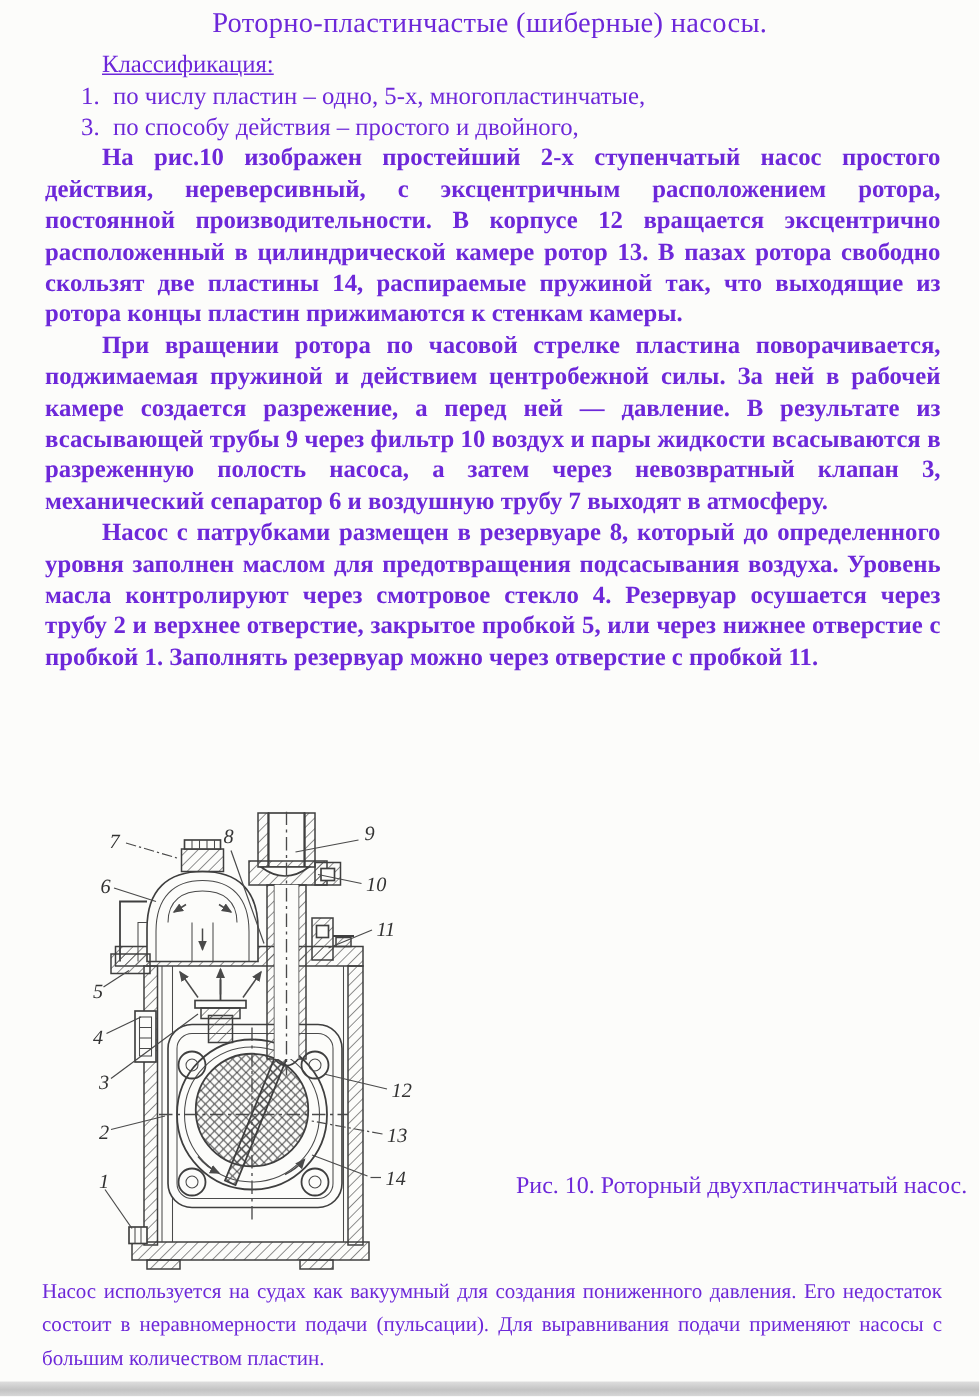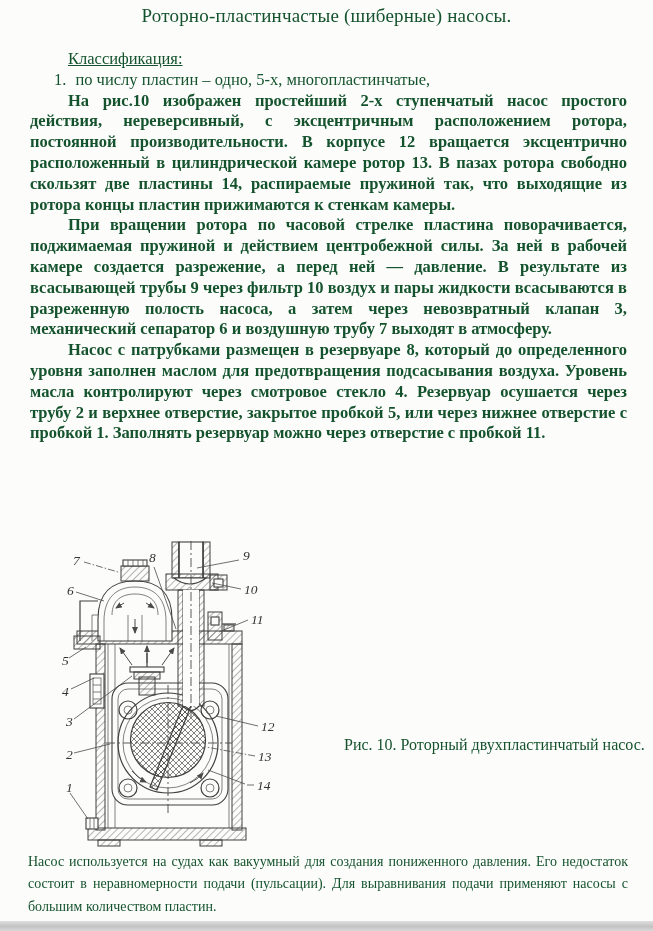--- a/index.html
+++ b/index.html
@@ -1,37 +1,37 @@
 <!DOCTYPE html>
 <html><head>
 <meta charset="utf-8">
 <style>
   * { margin:0; padding:0; box-sizing:border-box; }
   html,body { background:#ffffff; }
   .page {
     position:relative; width:653px; height:931px;
-    background:#fcfcfa; color:#14532d;
+    background:#fcfcfa; color:#6d28d9;
     font-family:"Liberation Serif", serif;
     overflow:hidden;
   }
   .doc-title {
     position:absolute; top:5px; left:0; right:0;
     text-align:center; font-size:19px; letter-spacing:0.2px;
   }
   .upper {
     position:absolute; top:33px; left:30px; width:597px;
-    font-size:16.5px; line-height:20.8px; text-align:justify;margin-top:16px;
+    font-size:16.5px; line-height:20.8px; text-align:justify;
   }
   .heading-p { text-indent:38px; }
   .heading-p span { text-decoration:underline; }
   .item { text-indent:24px; }
   .item .num { margin-right:9px; }
   .para { text-indent:38px;font-weight:bold; }
   .caption {
-    position:absolute; top:736px; left:344px; width:305px;
+    position:absolute; top:782px; left:344px; width:305px;
     font-size:16px;
   }
   .bottom-para {
     position:absolute; top:851px; left:28px; width:600px;
     font-size:14px; line-height:22.4px; text-align:justify;
   }
   .scan-band {
     position:absolute; left:0; top:921px; width:653px; height:10px;
     background:linear-gradient(#dedede 0%, #c3c3c3 55%, #d8d8d8 100%);
   }
@@ -53,20 +53,21 @@
 </head>
 <body>
 
 <div class="page">
 
   <div class="doc-title">Роторно-пластинчастые (шиберные) насосы.</div>
 
   <div class="upper">
     <p class="heading-p"><span>Классификация:</span></p>
     <p class="item"><span class="num">1.</span><span>по числу пластин – одно, 5-х, многопластинчатые,</span></p>
+    <p class="item"><span class="num">3.</span><span>по способу действия – простого и двойного,</span></p>
     <p class="para">На рис.10 изображен простейший 2-х ступенчатый насос простого действия, нереверсивный, с эксцентричным расположением ротора, постоянной производительности. В корпусе 12 вращается эксцентрично расположенный в цилиндрической камере ротор 13. В пазах ротора свободно скользят две пластины 14, распираемые пружиной так, что выходящие из ротора концы пластин прижимаются к стенкам камеры.</p>
     <p class="para">При вращении ротора по часовой стрелке пластина поворачивается, поджимаемая пружиной и действием центробежной силы. За ней в рабочей камере создается разрежение, а перед ней — давление. В результате из всасывающей трубы 9 через фильтр 10 воздух и пары жидкости всасываются в разреженную полость насоса, а затем через невозвратный клапан 3, механический сепаратор 6 и воздушную трубу 7 выходят в атмосферу.</p>
     <p class="para">Насос с патрубками размещен в резервуаре 8, который до определенного уровня заполнен маслом для предотвращения подсасывания воздуха. Уровень масла контролируют через смотровое стекло 4. Резервуар осушается через трубу 2 и верхнее отверстие, закрытое пробкой 5, или через нижнее отверстие с пробкой 1. Заполнять резервуар можно через отверстие с пробкой 11.</p>
   </div>
 
   <svg class="diagram" width="302" height="318" viewBox="0 0 302 318" xmlns="http://www.w3.org/2000/svg">
     <defs>
       <pattern id="h" width="5" height="5" patternUnits="userSpaceOnUse" patternTransform="rotate(45)">
         <line x1="0" y1="0" x2="0" y2="5" stroke="#5a5a5a" stroke-width="0.9"></line>
       </pattern>

